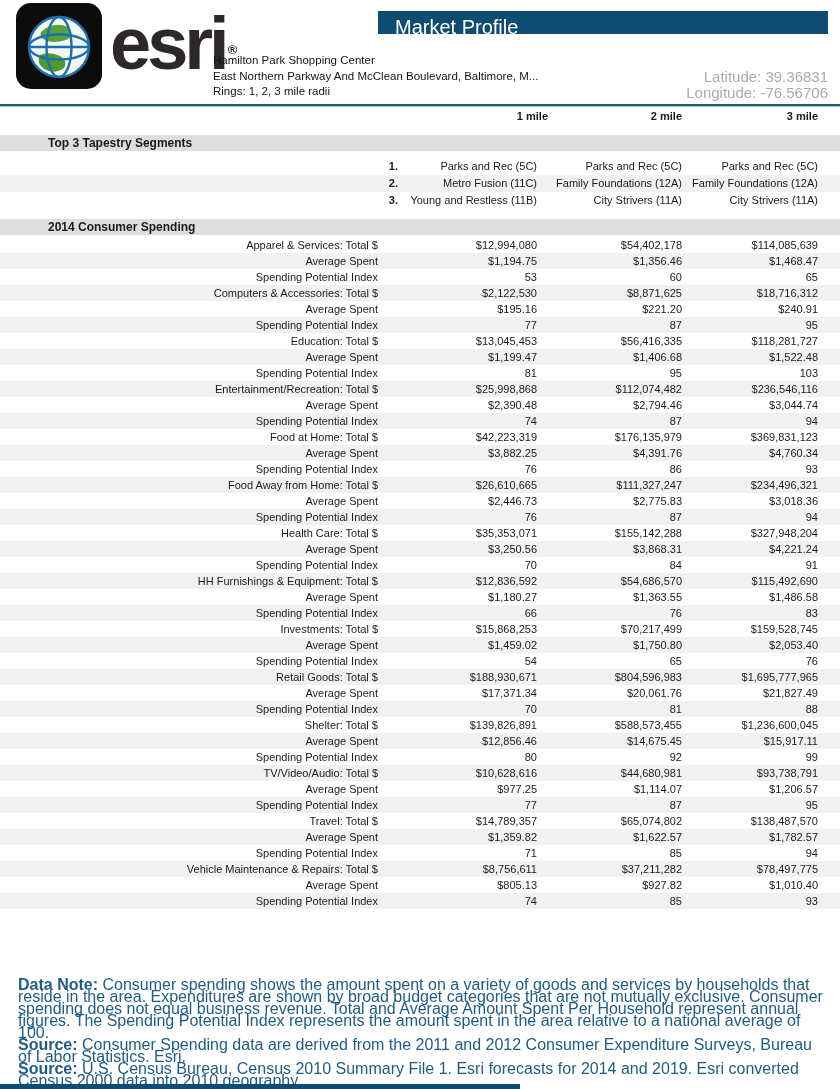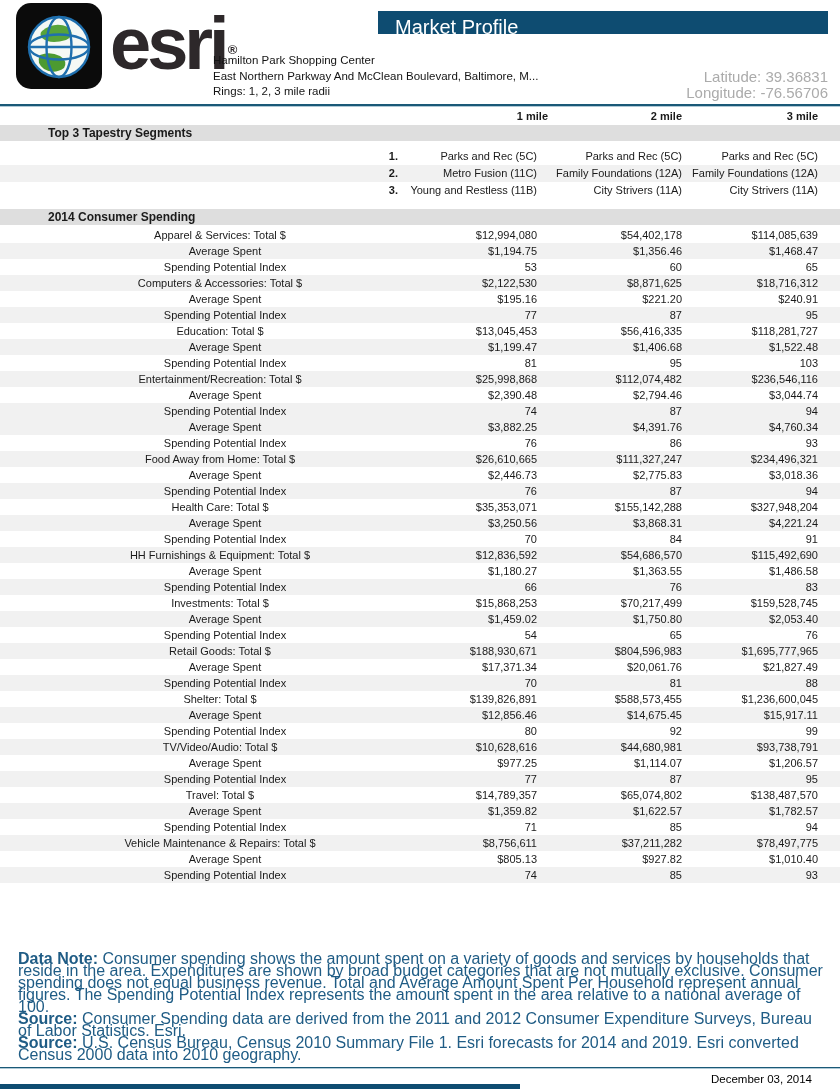--- a/index.html
+++ b/index.html
@@ -17,32 +17,32 @@
     position:absolute; left:378px; top:11px; width:450px; height:23px;
     background:#0E4C71; color:#fff; font-size:20px; line-height:33px; padding-left:17px;
   }
   .addr { position:absolute; left:213px; top:53px; font-size:11.5px; line-height:15.5px; color:#141414; }
   .coords { position:absolute; right:12px; top:69px; text-align:right; color:#ABABAB; font-size:15px; line-height:16px; }
   .rule  { height:3px; background:#1A5977; border-bottom:1px solid #AFC9D6; }
   .rule2 { height:2px; background:#1A5977; border-bottom:1px solid #AFC9D6; margin-top:5px; }
   
   .tbl { font-size:11px; }
   .hrow { display:grid; grid-template-columns:1fr 170px 134px 136px; padding-right:22px;
-          height:18px; line-height:18px; font-weight:bold; }
+          height:28px; line-height:18px; font-weight:bold; }
   .hrow .val { text-align:right; }
   .band { height:16px; line-height:16px; background:#DEDEDE; font-weight:bold; padding-left:48px; font-size:12px; }
   .band2 { margin-top:6px; margin-bottom:2px; }
   .trows { padding-top:7px; padding-bottom:4px; }
   .trow { display:grid; grid-template-columns:1fr 20px 150px 134px 136px; padding-right:22px; height:17px; line-height:17px; }
   .srow { display:grid; grid-template-columns:1fr 170px 134px 136px; padding-right:22px; height:16px; line-height:16px; }
   .stripe { background:#F1F1F1; }
   .val { text-align:right; white-space:nowrap; }
   .val.c1 { padding-right:11px; }
   .rank { text-align:right; font-weight:bold; }
-  .lbl { text-align:center; white-space:nowrap; overflow:hidden; }
+  .lbl { text-align:right; white-space:nowrap; overflow:hidden; }
   .lbl.cat { padding-left:62px; }
   .lbl.sub { padding-left:72px; }
   .spacer { height:70px; }
   
   .notes { margin:0 12px 6px 18px; color:#1F5C85; font-size:16px; line-height:12px; }
   .notes b { color:#1F5C85; }
   .datebar { text-align:right; padding-right:28px; font-size:11.5px; color:#000; margin-top:4px; }
   .bottomrow { display:flex; justify-content:space-between; margin:24px 12px 0 18px; color:#B8B8B8; font-size:11px; }
   .bbar { position:absolute; left:0; bottom:0; width:520px; height:5px; background:#0E4C71; }
 </style>
@@ -183,20 +183,26 @@
           <div class="val c1">$2,390.48</div>
           <div class="val c2">$2,794.46</div>
           <div class="val c3">$3,044.74</div>
         </div>
         <div class="srow stripe">
           <div class="lbl sub">Spending Potential Index</div>
           <div class="val c1">74</div>
           <div class="val c2">87</div>
           <div class="val c3">94</div>
         </div>
+        <div class="srow">
+          <div class="lbl cat">Food at Home:  Total $</div>
+          <div class="val c1">$42,223,319</div>
+          <div class="val c2">$176,135,979</div>
+          <div class="val c3">$369,831,123</div>
+        </div>
         <div class="srow stripe">
           <div class="lbl sub">Average Spent</div>
           <div class="val c1">$3,882.25</div>
           <div class="val c2">$4,391.76</div>
           <div class="val c3">$4,760.34</div>
         </div>
         <div class="srow">
           <div class="lbl sub">Spending Potential Index</div>
           <div class="val c1">76</div>
           <div class="val c2">86</div>

